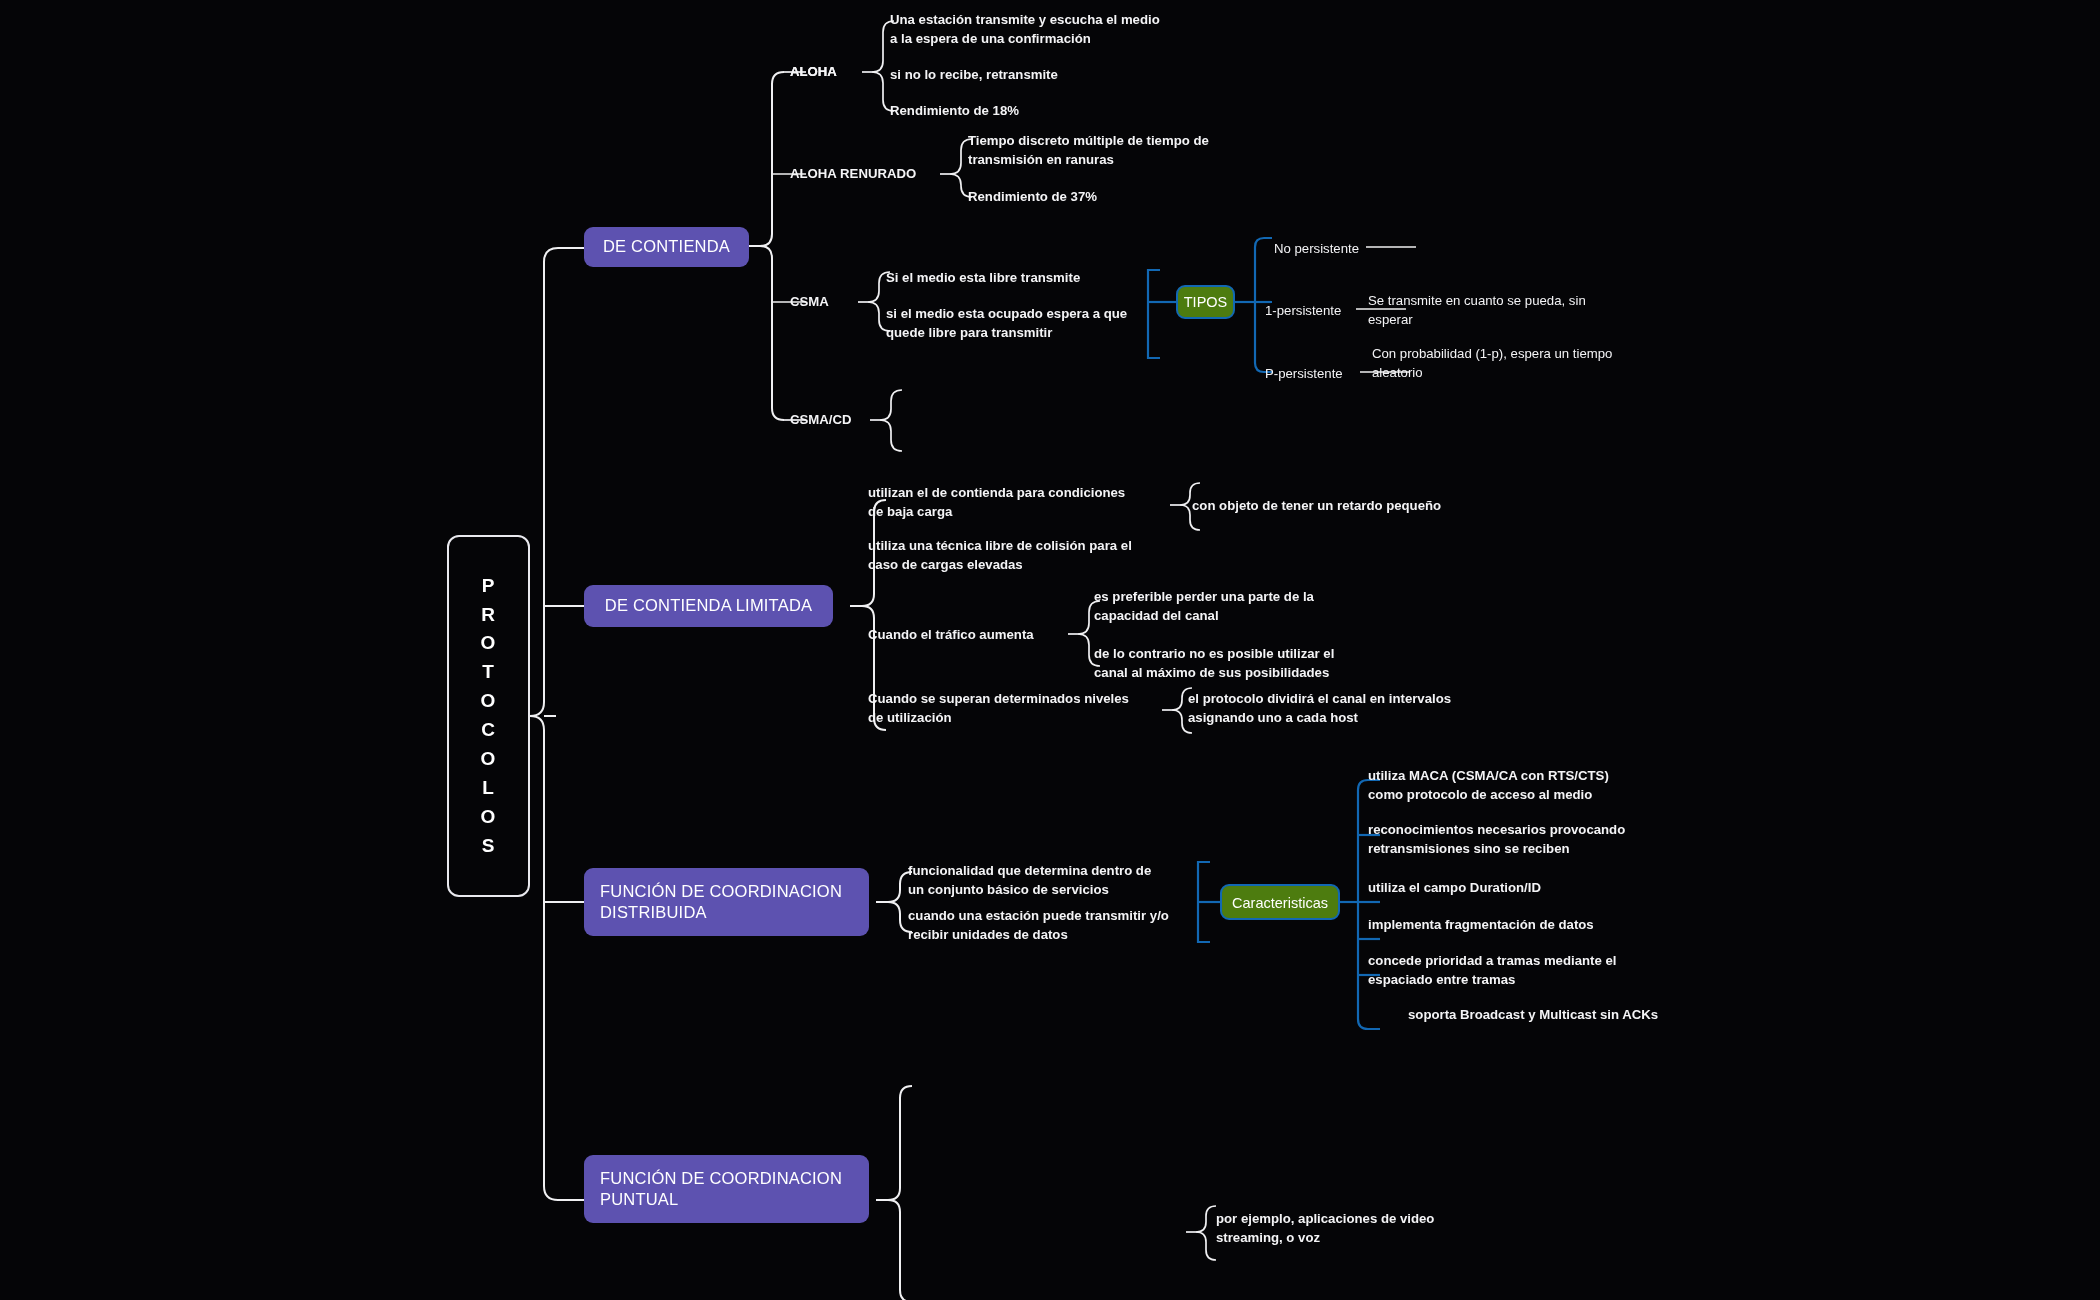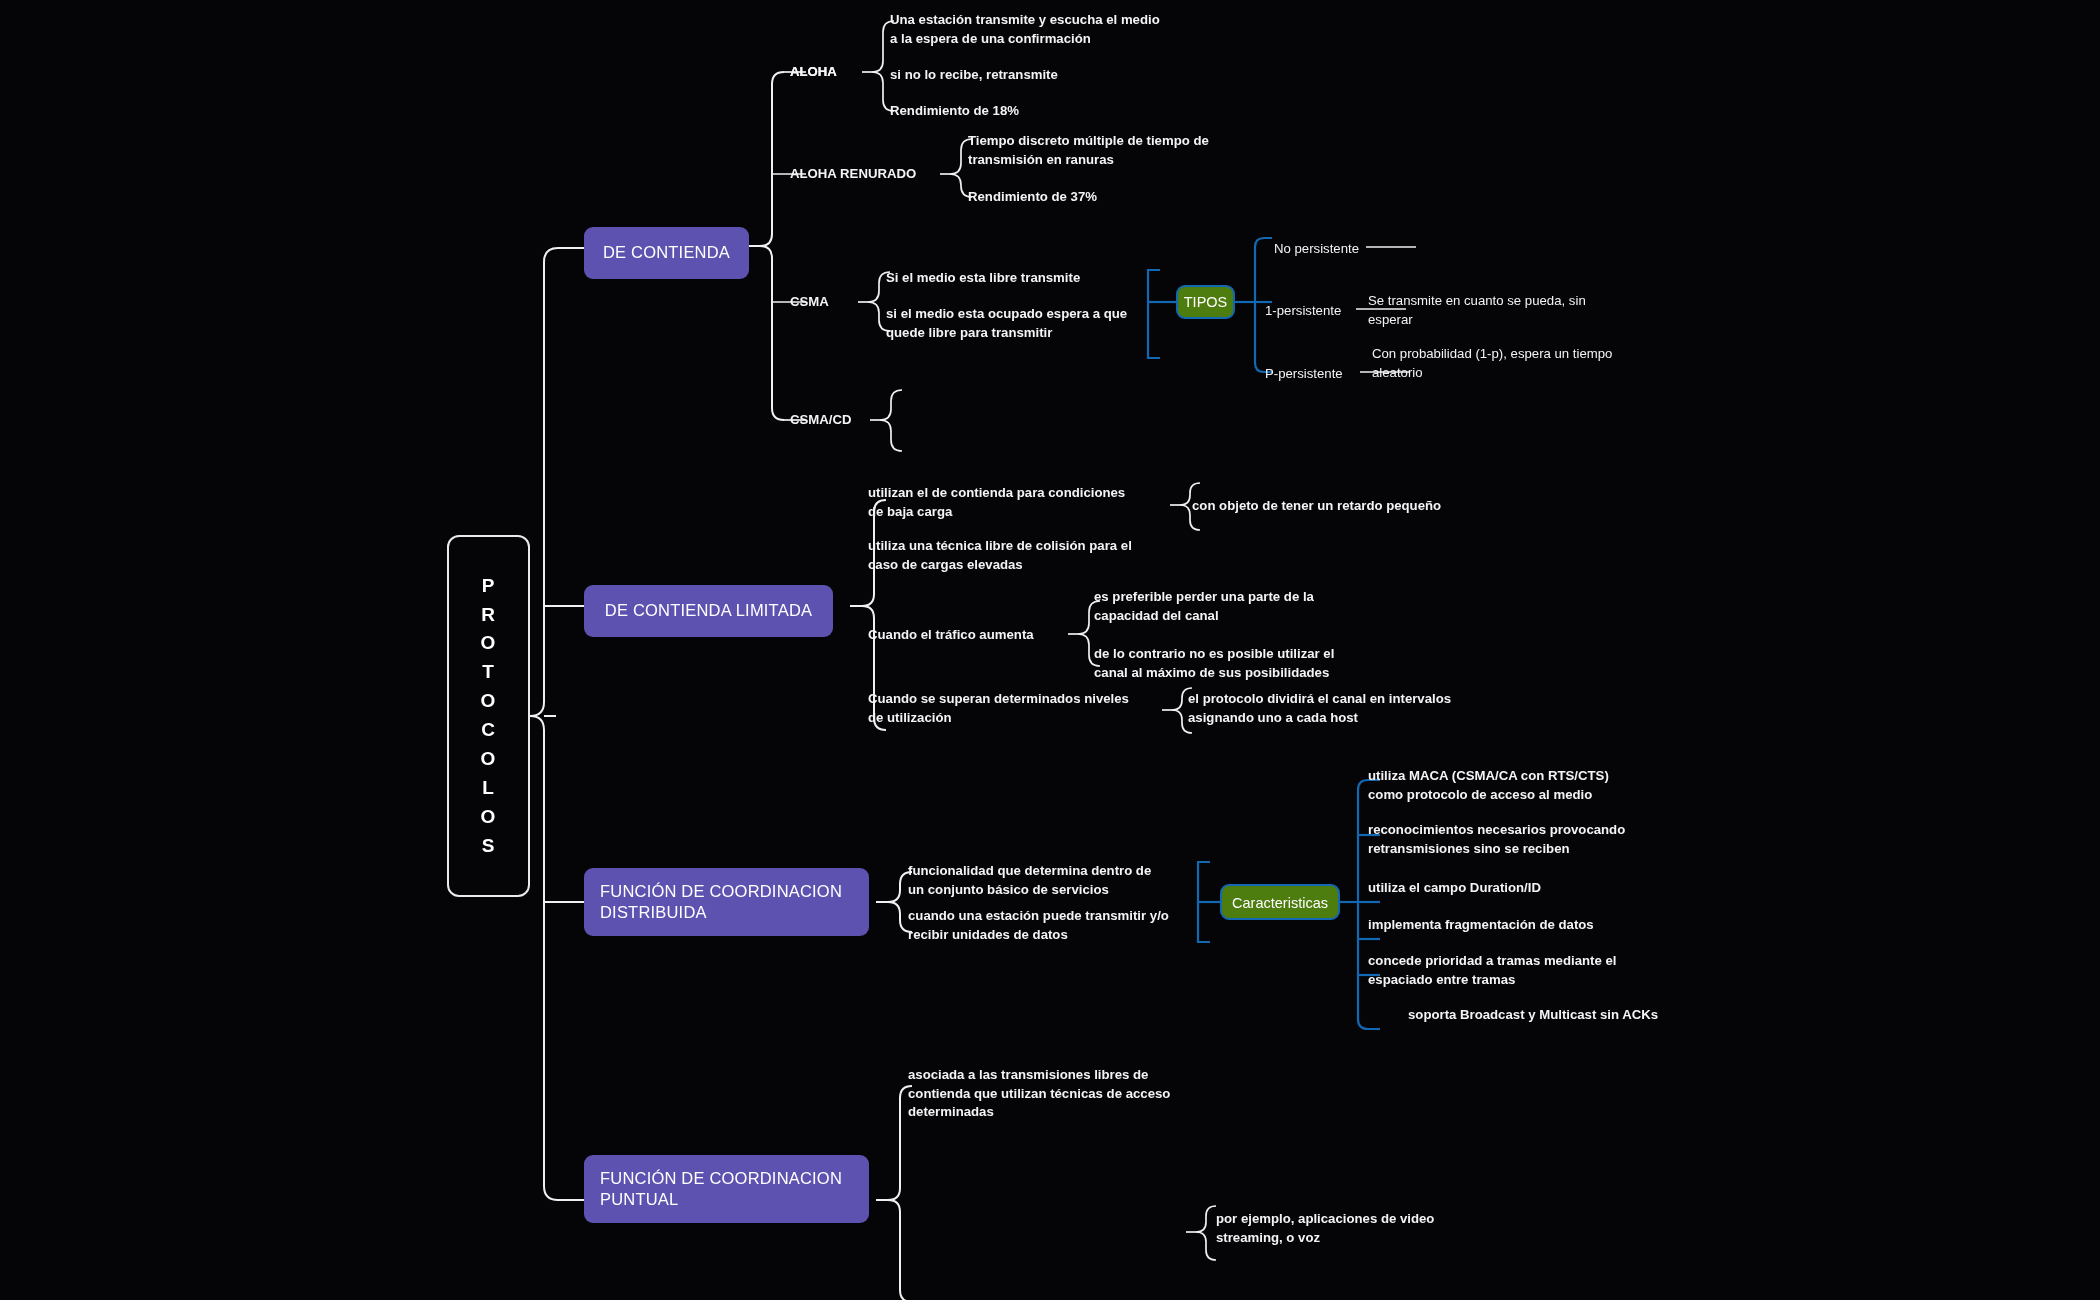--- a/index.html
+++ b/index.html
@@ -24,21 +24,21 @@
     font-size:19px;font-weight:700;letter-spacing:1px;
     line-height:1.52;text-align:center;color:#ffffff;
     writing-mode:horizontal-tb;
   }
   .root-label span{display:block;}
 
   
   .pill{
     background:#5d52b0;border-radius:9px;
     display:flex;align-items:center;
-    padding:26px 16px;
+    padding:20px 16px;
     font-size:16.5px;font-weight:400;letter-spacing:.2px;
     color:#ffffff;line-height:1.28;
   }
 
   
   .bluepill{
     border:2px solid #1268b3;border-radius:9px;background:#4d7c0f;
     display:flex;align-items:flex-end;justify-content:center;
     font-size:14.5px;color:#ffffff;padding:7px 13px;
   }
@@ -247,19 +247,16 @@
   <div class="txt b" style="left:1368px;top:916px;">implementa fragmentación de datos</div>
   <div class="txt b" style="left:1368px;top:952px;">concede prioridad a tramas mediante el
 espaciado entre tramas</div>
   <div class="txt b" style="left:1408px;top:1006px;">soporta Broadcast y Multicast sin ACKs</div>
 
   <div class="node pill" style="left:584px;top:1155px;width:285px;height:68px;">
     <span style="white-space:pre-line">FUNCIÓN DE COORDINACION
 PUNTUAL</span>
   </div>
 
-  <div class="txt b" style="left:908px;top:1066px;">asociada a las transmisiones libres de
-contienda que utilizan técnicas de acceso
-determinadas</div>
   <div class="txt b" style="left:1216px;top:1210px;"> por ejemplo, aplicaciones de video
 streaming, o voz</div>
 
 </div>
 
 </body></html>

